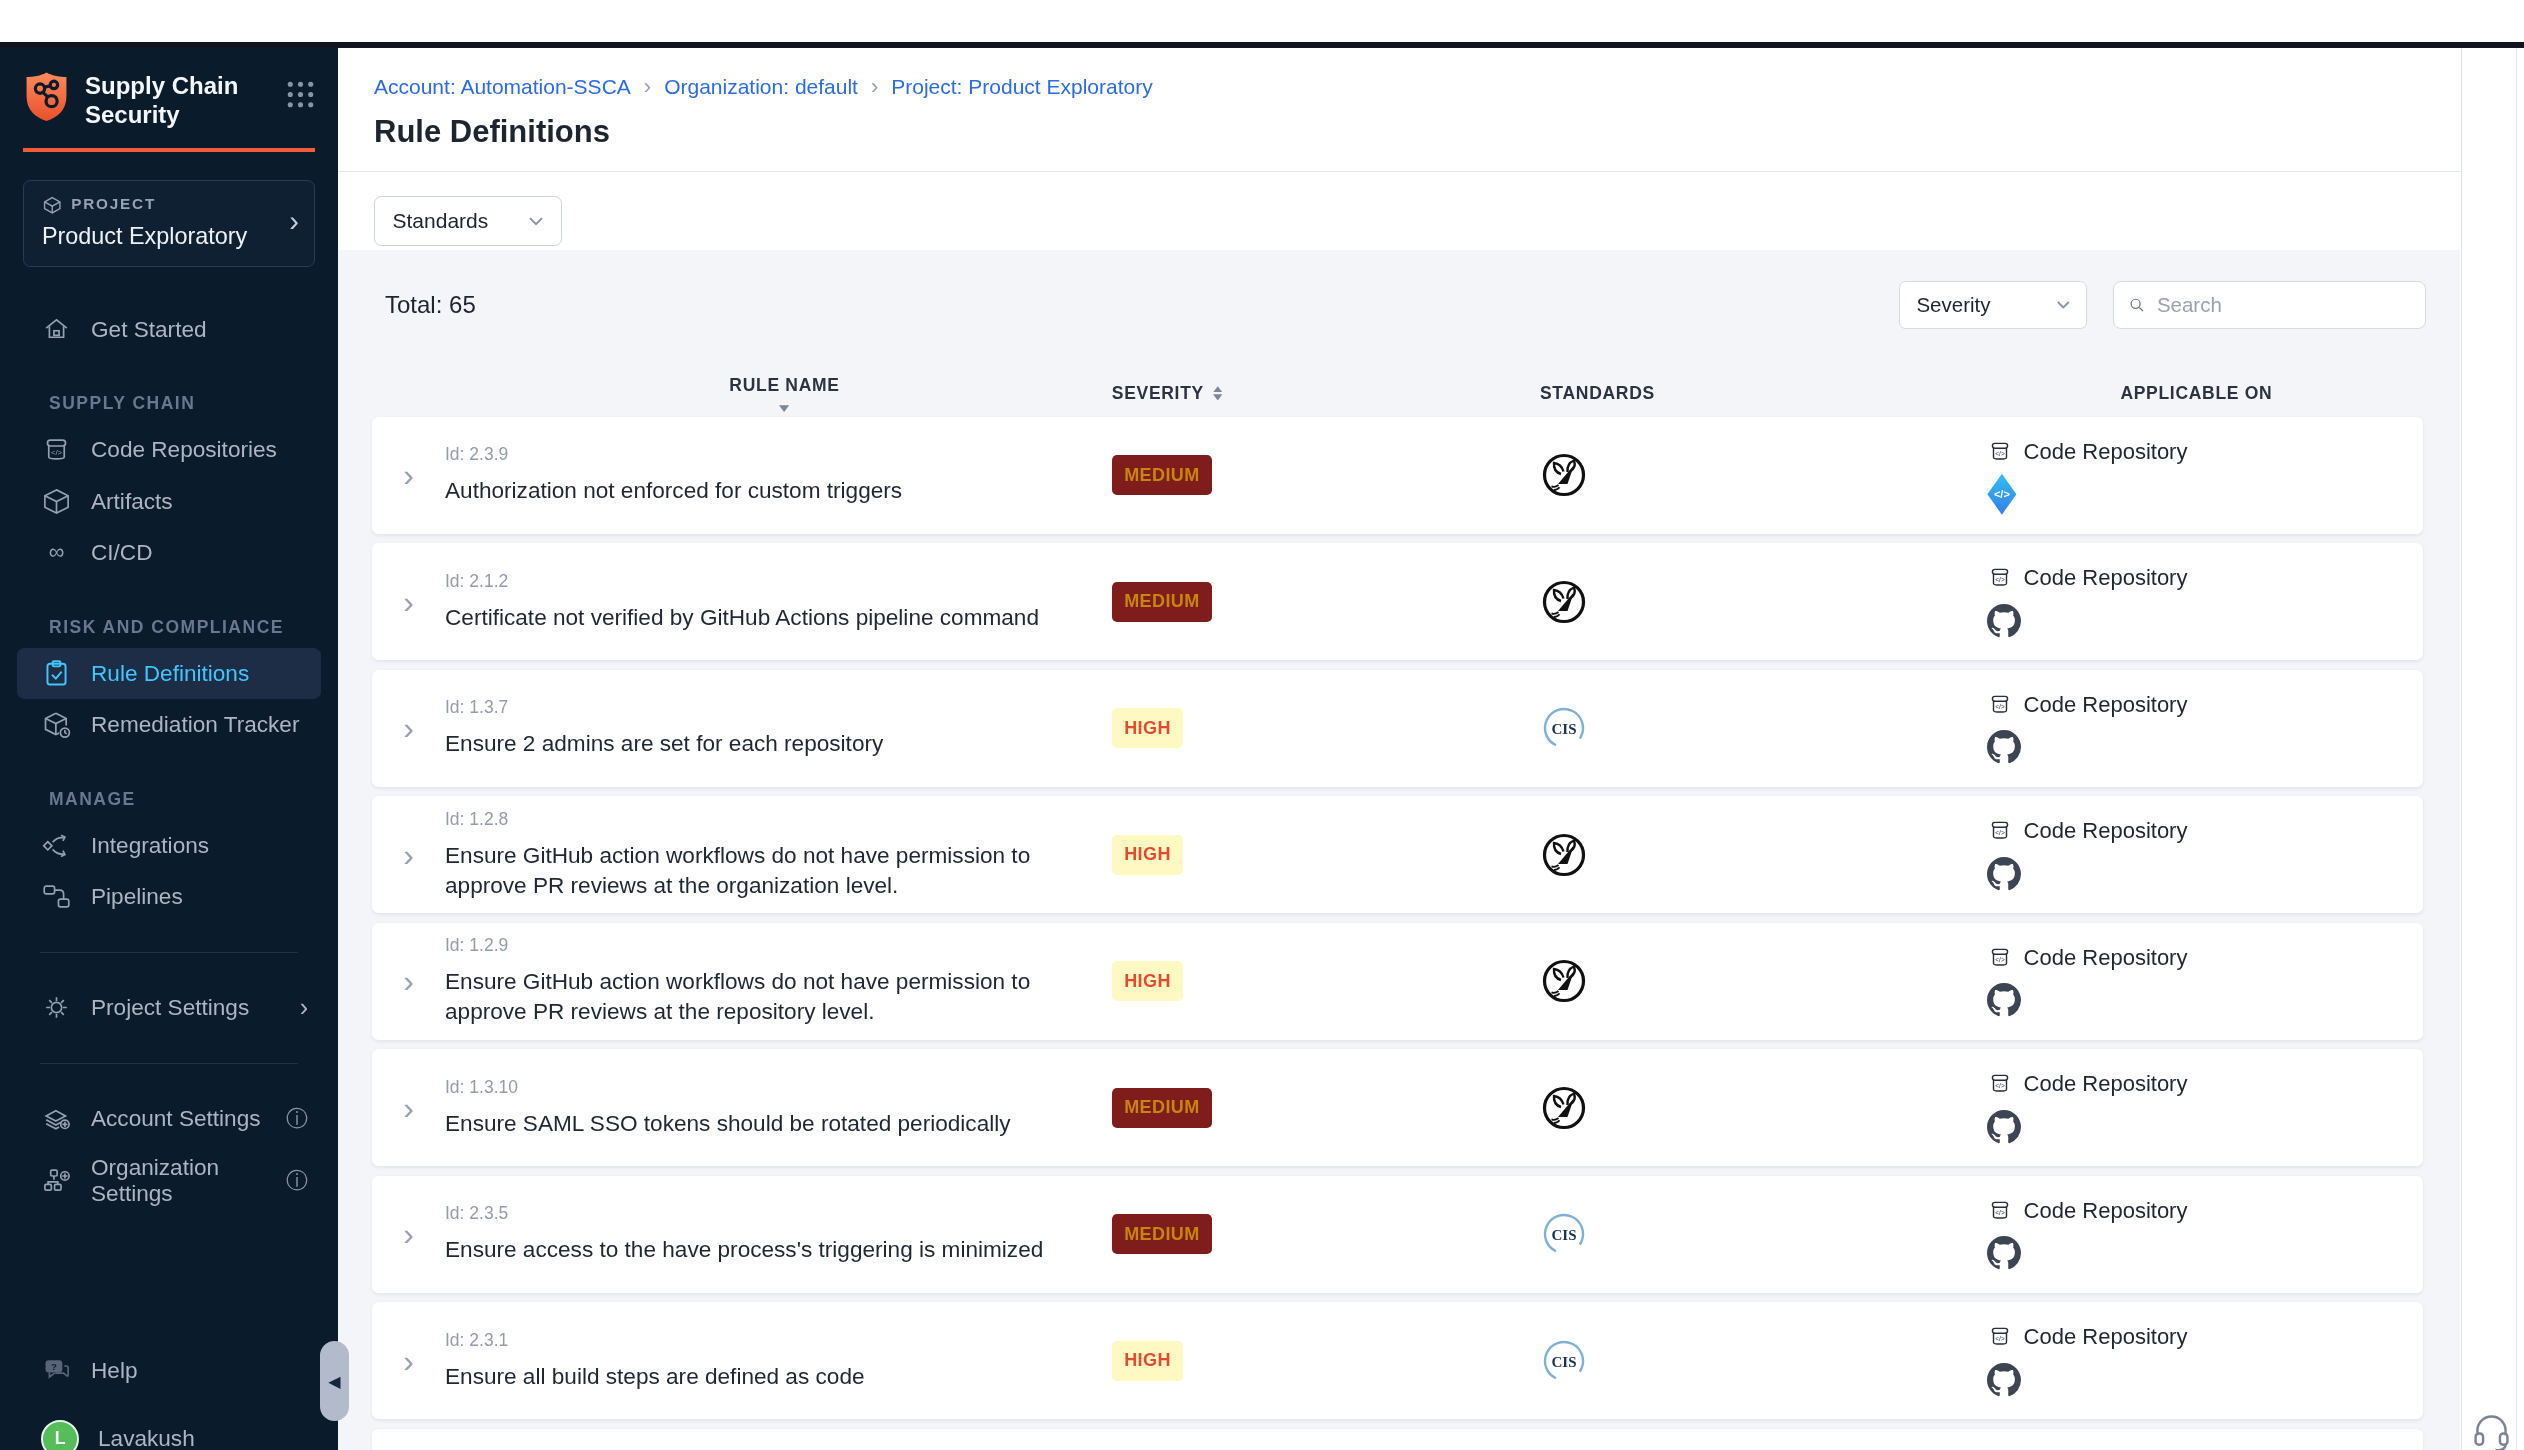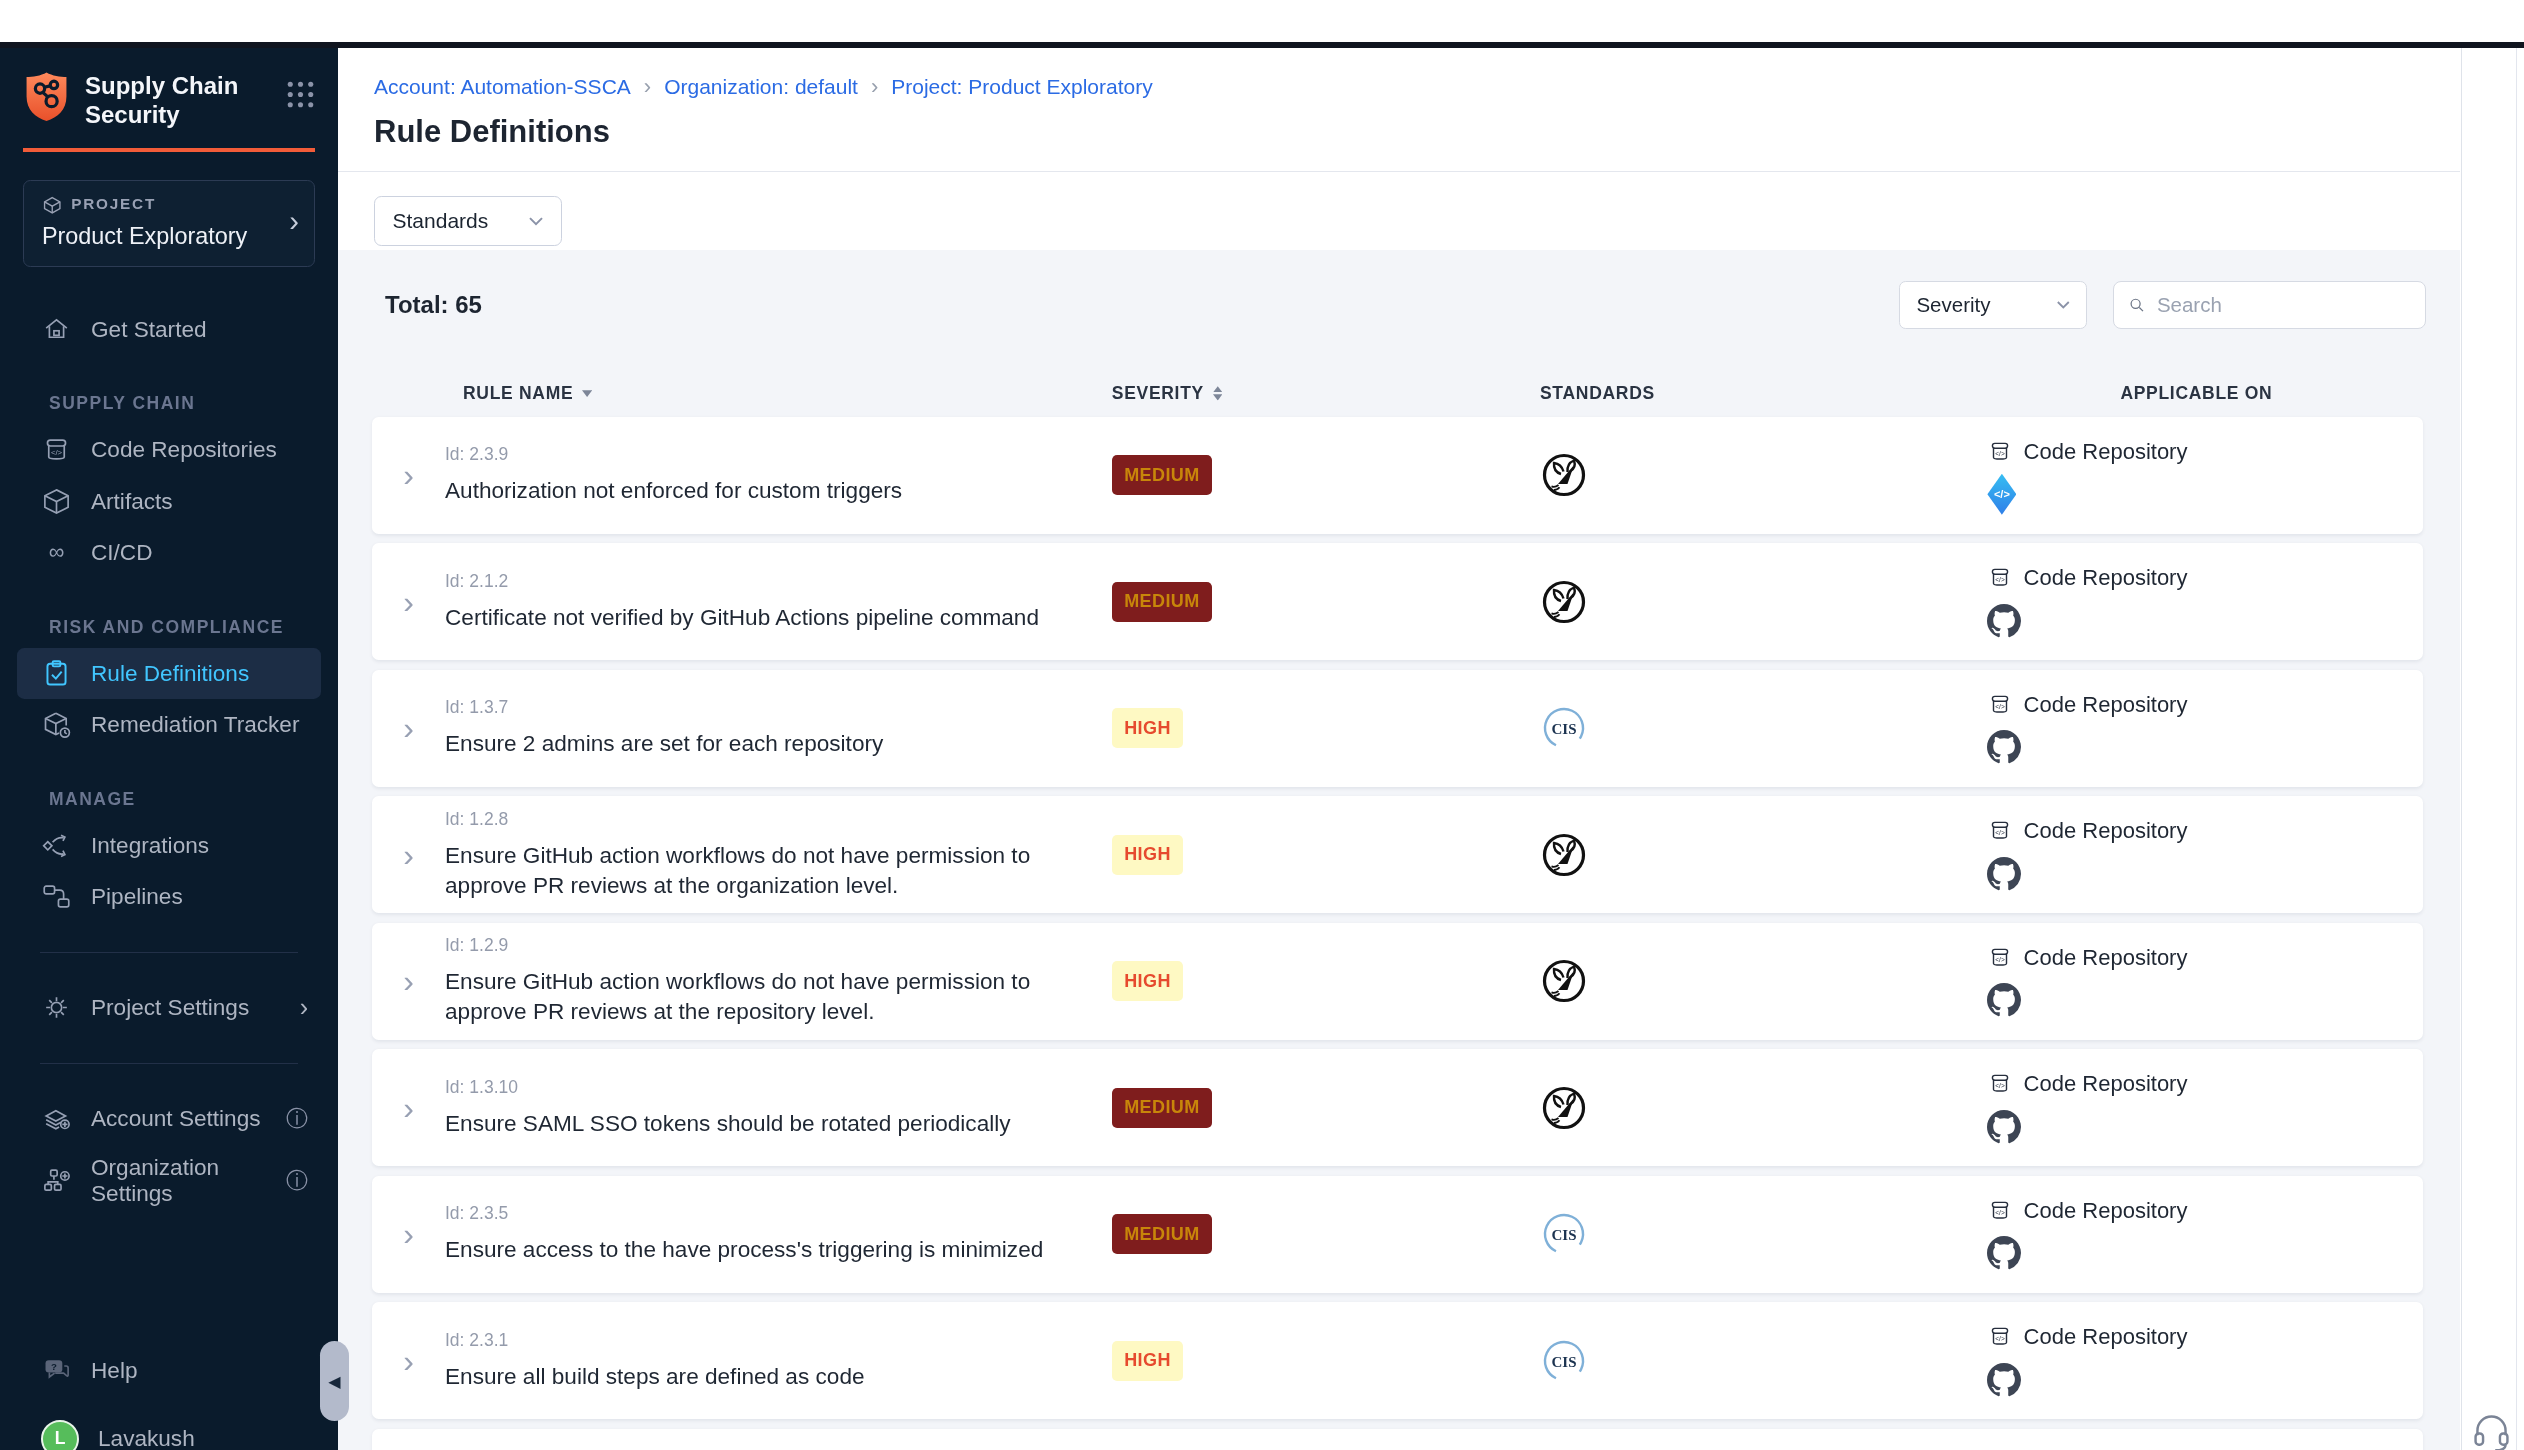--- a/index.html
+++ b/index.html
@@ -54,35 +54,35 @@
   .page-title { padding:14.6px 0 0 36px; font-size:31px; font-weight:bold; color:#1d2531; }
   .hdiv { height:1.5px; background:#e4e7ee; margin-top:20.5px; }
 
   .toolbar { padding:23.4px 0 22px 36px; background:#ffffff; }
   .sel-btn { display:inline-flex; align-items:center; justify-content:space-between;
     width:188px; height:50px; border:1.5px solid #ccd2df; border-radius:7.3px; background:#fff;
     padding:0 17.5px; font-size:21px; color:#1b2430; cursor:pointer; }
 
   .content { position:absolute; left:0; top:202px; width:2122px; height:1243px; background:#f3f5f9; }
   .content-head { display:flex; align-items:center; padding:31px 34px 0 47px; }
-  .total { font-size:24px; font-weight:bold; color:#1d2531; }
+  .total { font-size:24px; font-weight:normal; color:#1d2531; }
   .head-right { margin-left:auto; display:flex; align-items:center; gap:25.6px; }
   .sev-select { display:flex; align-items:center; justify-content:space-between; width:188px; height:48px;
     background:#fff; border:1.5px solid #d6dae3; border-radius:6.6px; padding:0 16px; font-size:20.5px; color:#1d2531; cursor:pointer; }
   .search-box { display:flex; align-items:center; width:313px; height:48px; background:#fff;
     border:1.5px solid #d6dae3; border-radius:8px; padding:0 13px; gap:10.2px; }
   .search-box input { border:none; outline:none; font-size:20.5px; color:#1d2531; width:100%;
     font-family:"Liberation Sans", sans-serif; background:transparent; }
   .search-box input::placeholder { color:#9aa2b1; }
 
   .grid-cols { display:grid; grid-template-columns:73px 661px 281px 577px 459px; align-items:center; }
   .thead { margin:41px 0 0 34px; width:2051px; height:47px; font-size:17.5px; font-weight:bold;
     color:#2a3342; letter-spacing:0.7px; }
   .th { display:flex; align-items:center; gap:8.8px; }
-  .th.c2 { padding-left:18px; } .th.c3 { padding-left:5.8px; }
+  .th.c2 { padding-left:18px;flex-direction:column; } .th.c3 { padding-left:5.8px; }
   .th.c4 { padding-left:153px; } .th.c5 { padding-left:5.8px; }
   .sort-ic { color:#7d8698; display:flex; flex-direction:column; line-height:0; }
 
   .rows { margin-left:34px; width:2051px; }
   .rowc { background:#ffffff; border-radius:6.6px; box-shadow:0 1.5px 3.7px rgba(20,30,55,.07);
     min-height:117px; margin-bottom:9.5px; }
   .c1 { display:flex; justify-content:center; }
   .expander { color:#98a0b3; font-size:32px; line-height:1; cursor:pointer; }
   .rid { font-size:17.5px; color:#949bab; }
   .rname { margin-top:11px; font-size:22.6px; color:#1f2733; line-height:1.32; padding-right:29px; }

